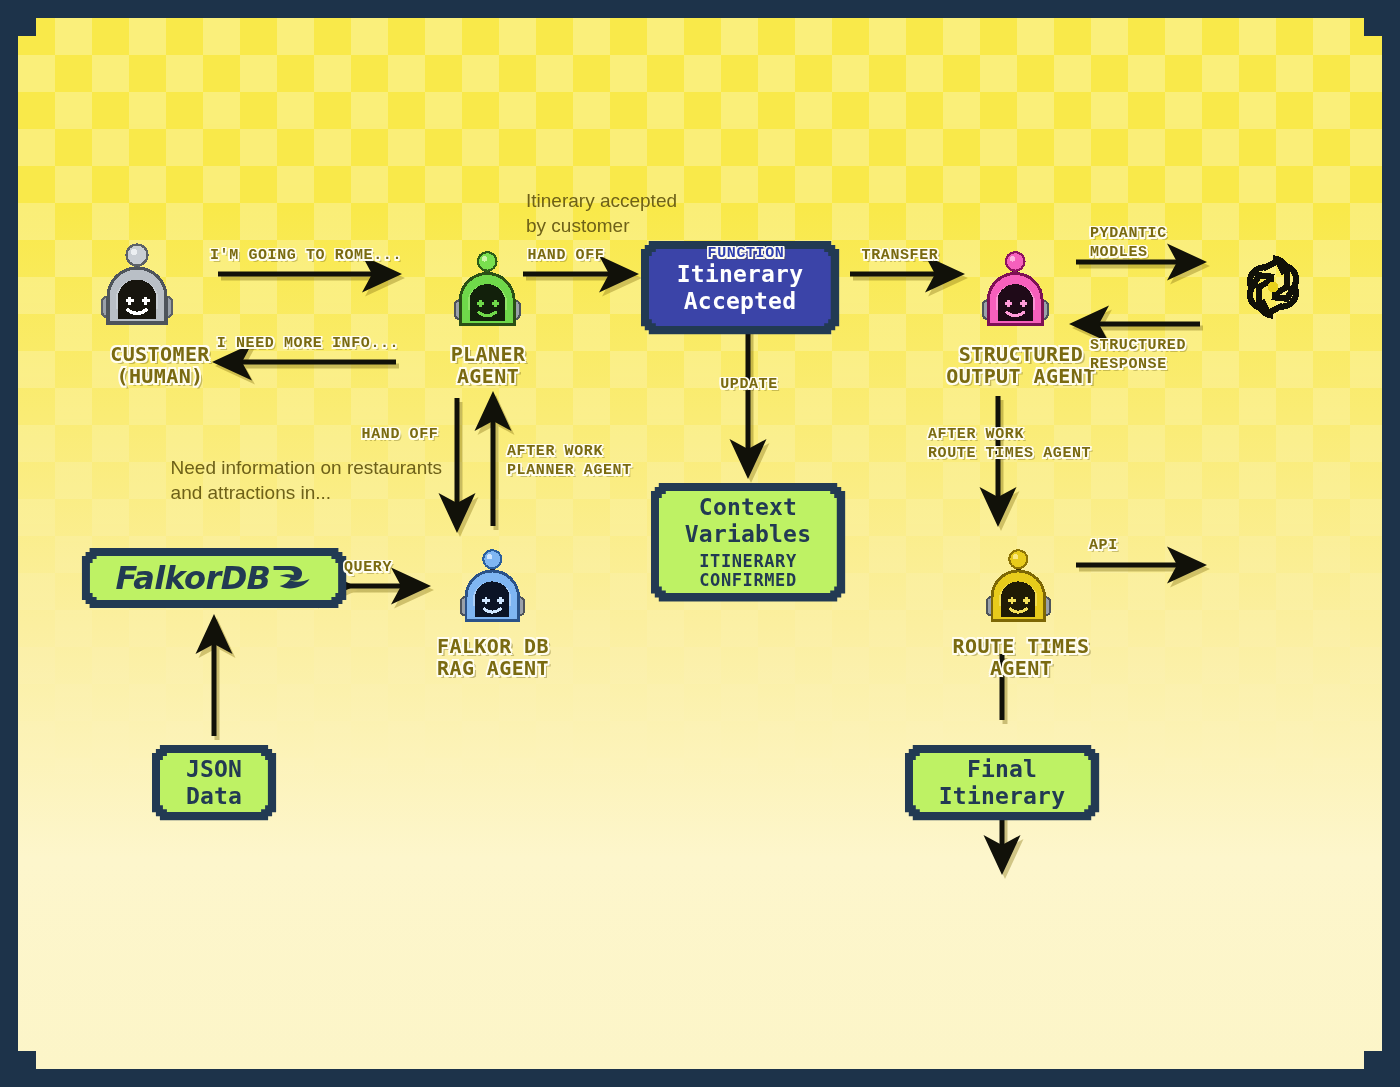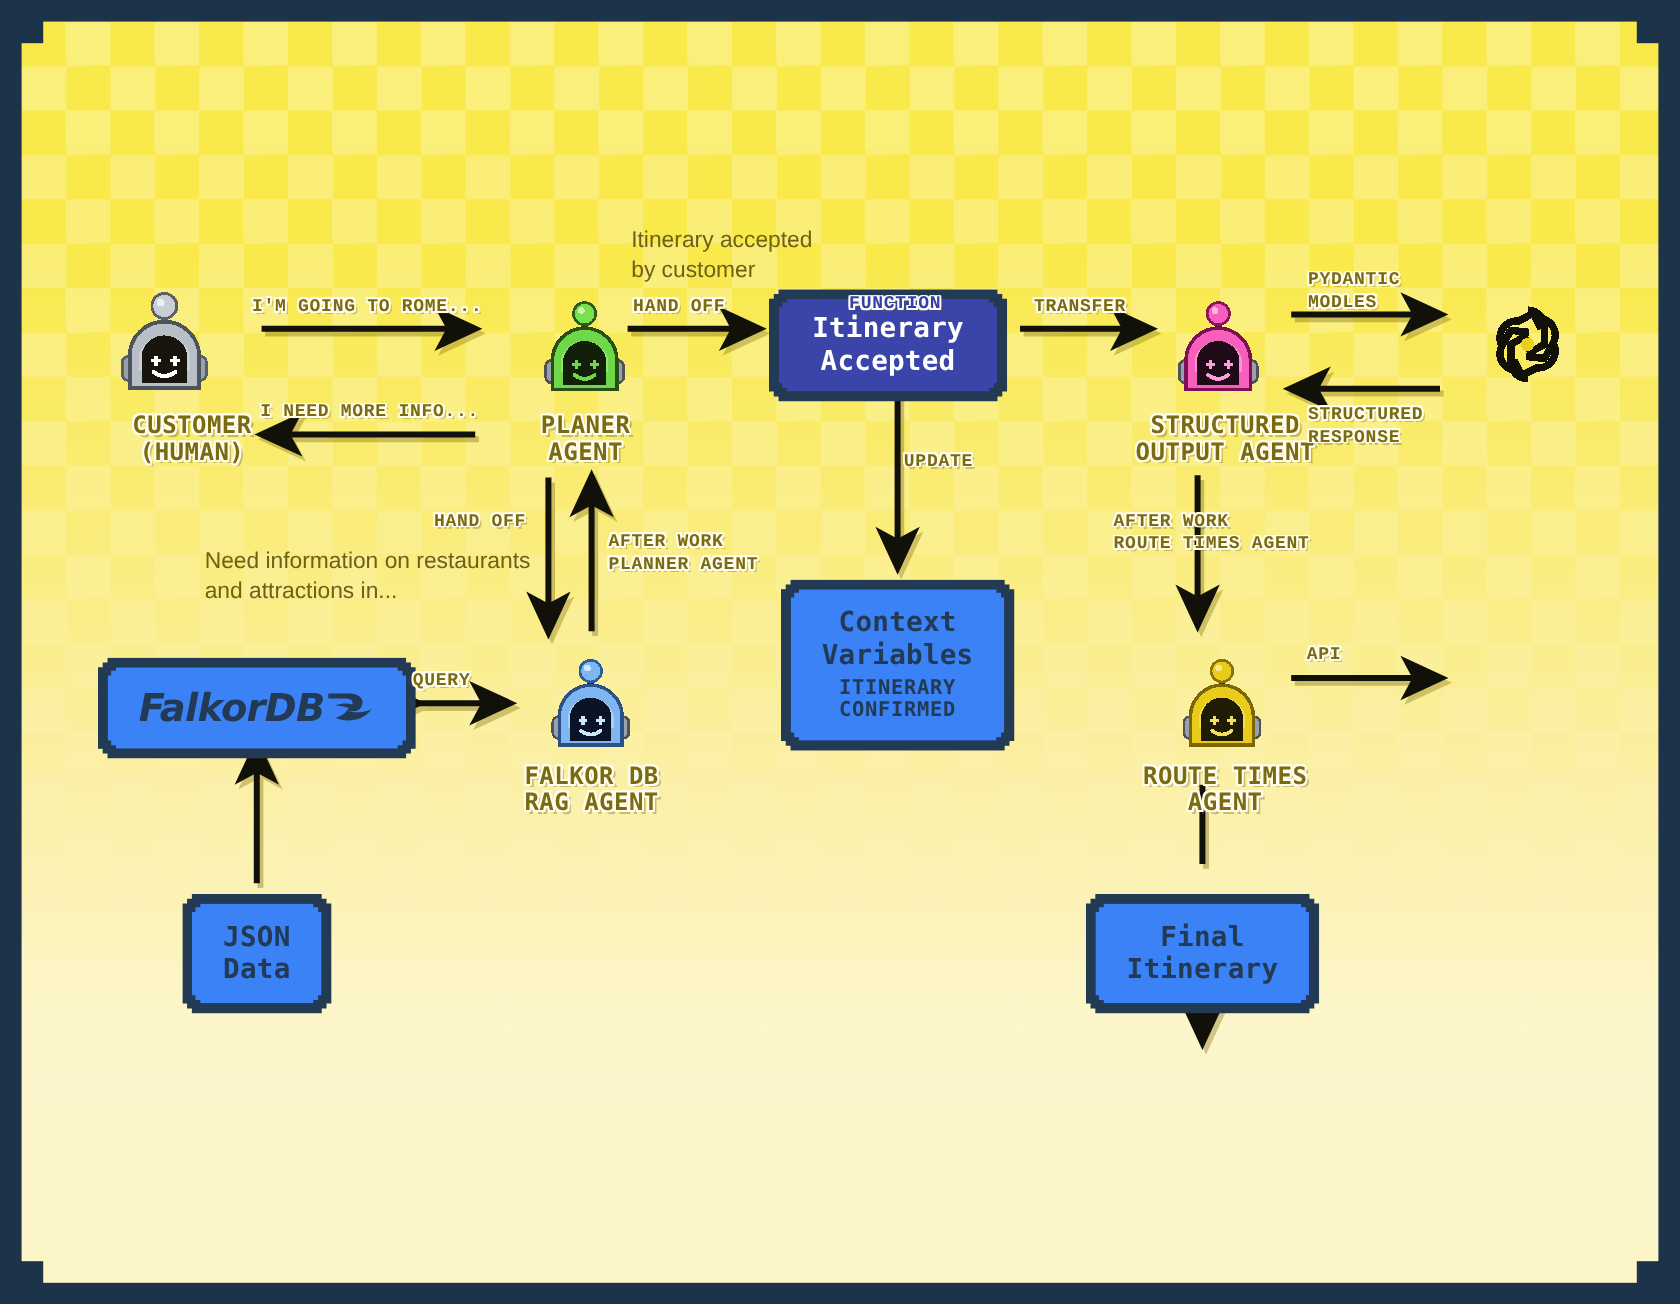--- a/index.html
+++ b/index.html
@@ -145,22 +145,22 @@
     clip-path: polygon(
       8px 0, calc(100% - 8px) 0, calc(100% - 8px) 4px, calc(100% - 4px) 4px,
       calc(100% - 4px) 8px, 100% 8px, 100% calc(100% - 8px),
       calc(100% - 4px) calc(100% - 8px), calc(100% - 4px) calc(100% - 4px),
       calc(100% - 8px) calc(100% - 4px), calc(100% - 8px) 100%, 8px 100%,
       8px calc(100% - 4px), 4px calc(100% - 4px), 4px calc(100% - 8px),
       0 calc(100% - 8px), 0 8px, 4px 8px, 4px 4px, 8px 4px);
     filter: drop-shadow(6px 6px 0 rgba(34,58,83,0.95));
   }
   .pbox .inner {
-    background: #3b82f6;
-    padding: 15px 26px;
+    background: #bef264;
+    padding: 3px 26px;
     clip-path: polygon(
       7px 0, calc(100% - 7px) 0, calc(100% - 7px) 3px, calc(100% - 3px) 3px,
       calc(100% - 3px) 7px, 100% 7px, 100% calc(100% - 7px),
       calc(100% - 3px) calc(100% - 7px), calc(100% - 3px) calc(100% - 3px),
       calc(100% - 7px) calc(100% - 3px), calc(100% - 7px) 100%, 7px 100%,
       7px calc(100% - 3px), 3px calc(100% - 3px), 3px calc(100% - 7px),
       0 calc(100% - 7px), 0 7px, 3px 7px, 3px 3px, 7px 3px);
     text-align: center;
   }
   .pbox .t1 {
@@ -488,21 +488,21 @@
 
       <div class="plabel ctr" style="left:288px; top:228px;">I'M GOING TO ROME...</div>
       <div class="plabel ctr" style="left:290px; top:316px;">I NEED MORE INFO...</div>
       <div class="plabel ctr" style="left:548px; top:228px;">HAND OFF</div>
       <div class="plabel blue ctr" style="left:728px; top:226px;">FUNCTION</div>
       <div class="plabel ctr" style="left:882px; top:228px;">TRANSFER</div>
       <div class="plabel" style="left:1072px; top:206px;">PYDANTIC
 MODLES</div>
       <div class="plabel" style="left:1072px; top:318px;">STRUCTURED
 RESPONSE</div>
-      <div class="plabel ctr" style="left:758px; top:357px;padding-left:12px;">UPDATE</div>
+      <div class="plabel ctr" style="left:725px; top:357px;padding-left:12px;">UPDATE</div>
       <div class="plabel ctr" style="left:382px; top:407px;">HAND OFF</div>
       <div class="plabel" style="left:489px; top:424px;">AFTER WORK
 PLANNER AGENT</div>
       <div class="plabel" style="left:910px; top:407px;">AFTER WORK
 ROUTE TIMES AGENT</div>
       <div class="plabel ctr" style="left:350px; top:540px;">QUERY</div>
       <div class="plabel" style="left:1071px; top:518px;">API</div>
 
       <div class="slabel" style="left:508px; top:170px;">Itinerary accepted
 by customer</div>

